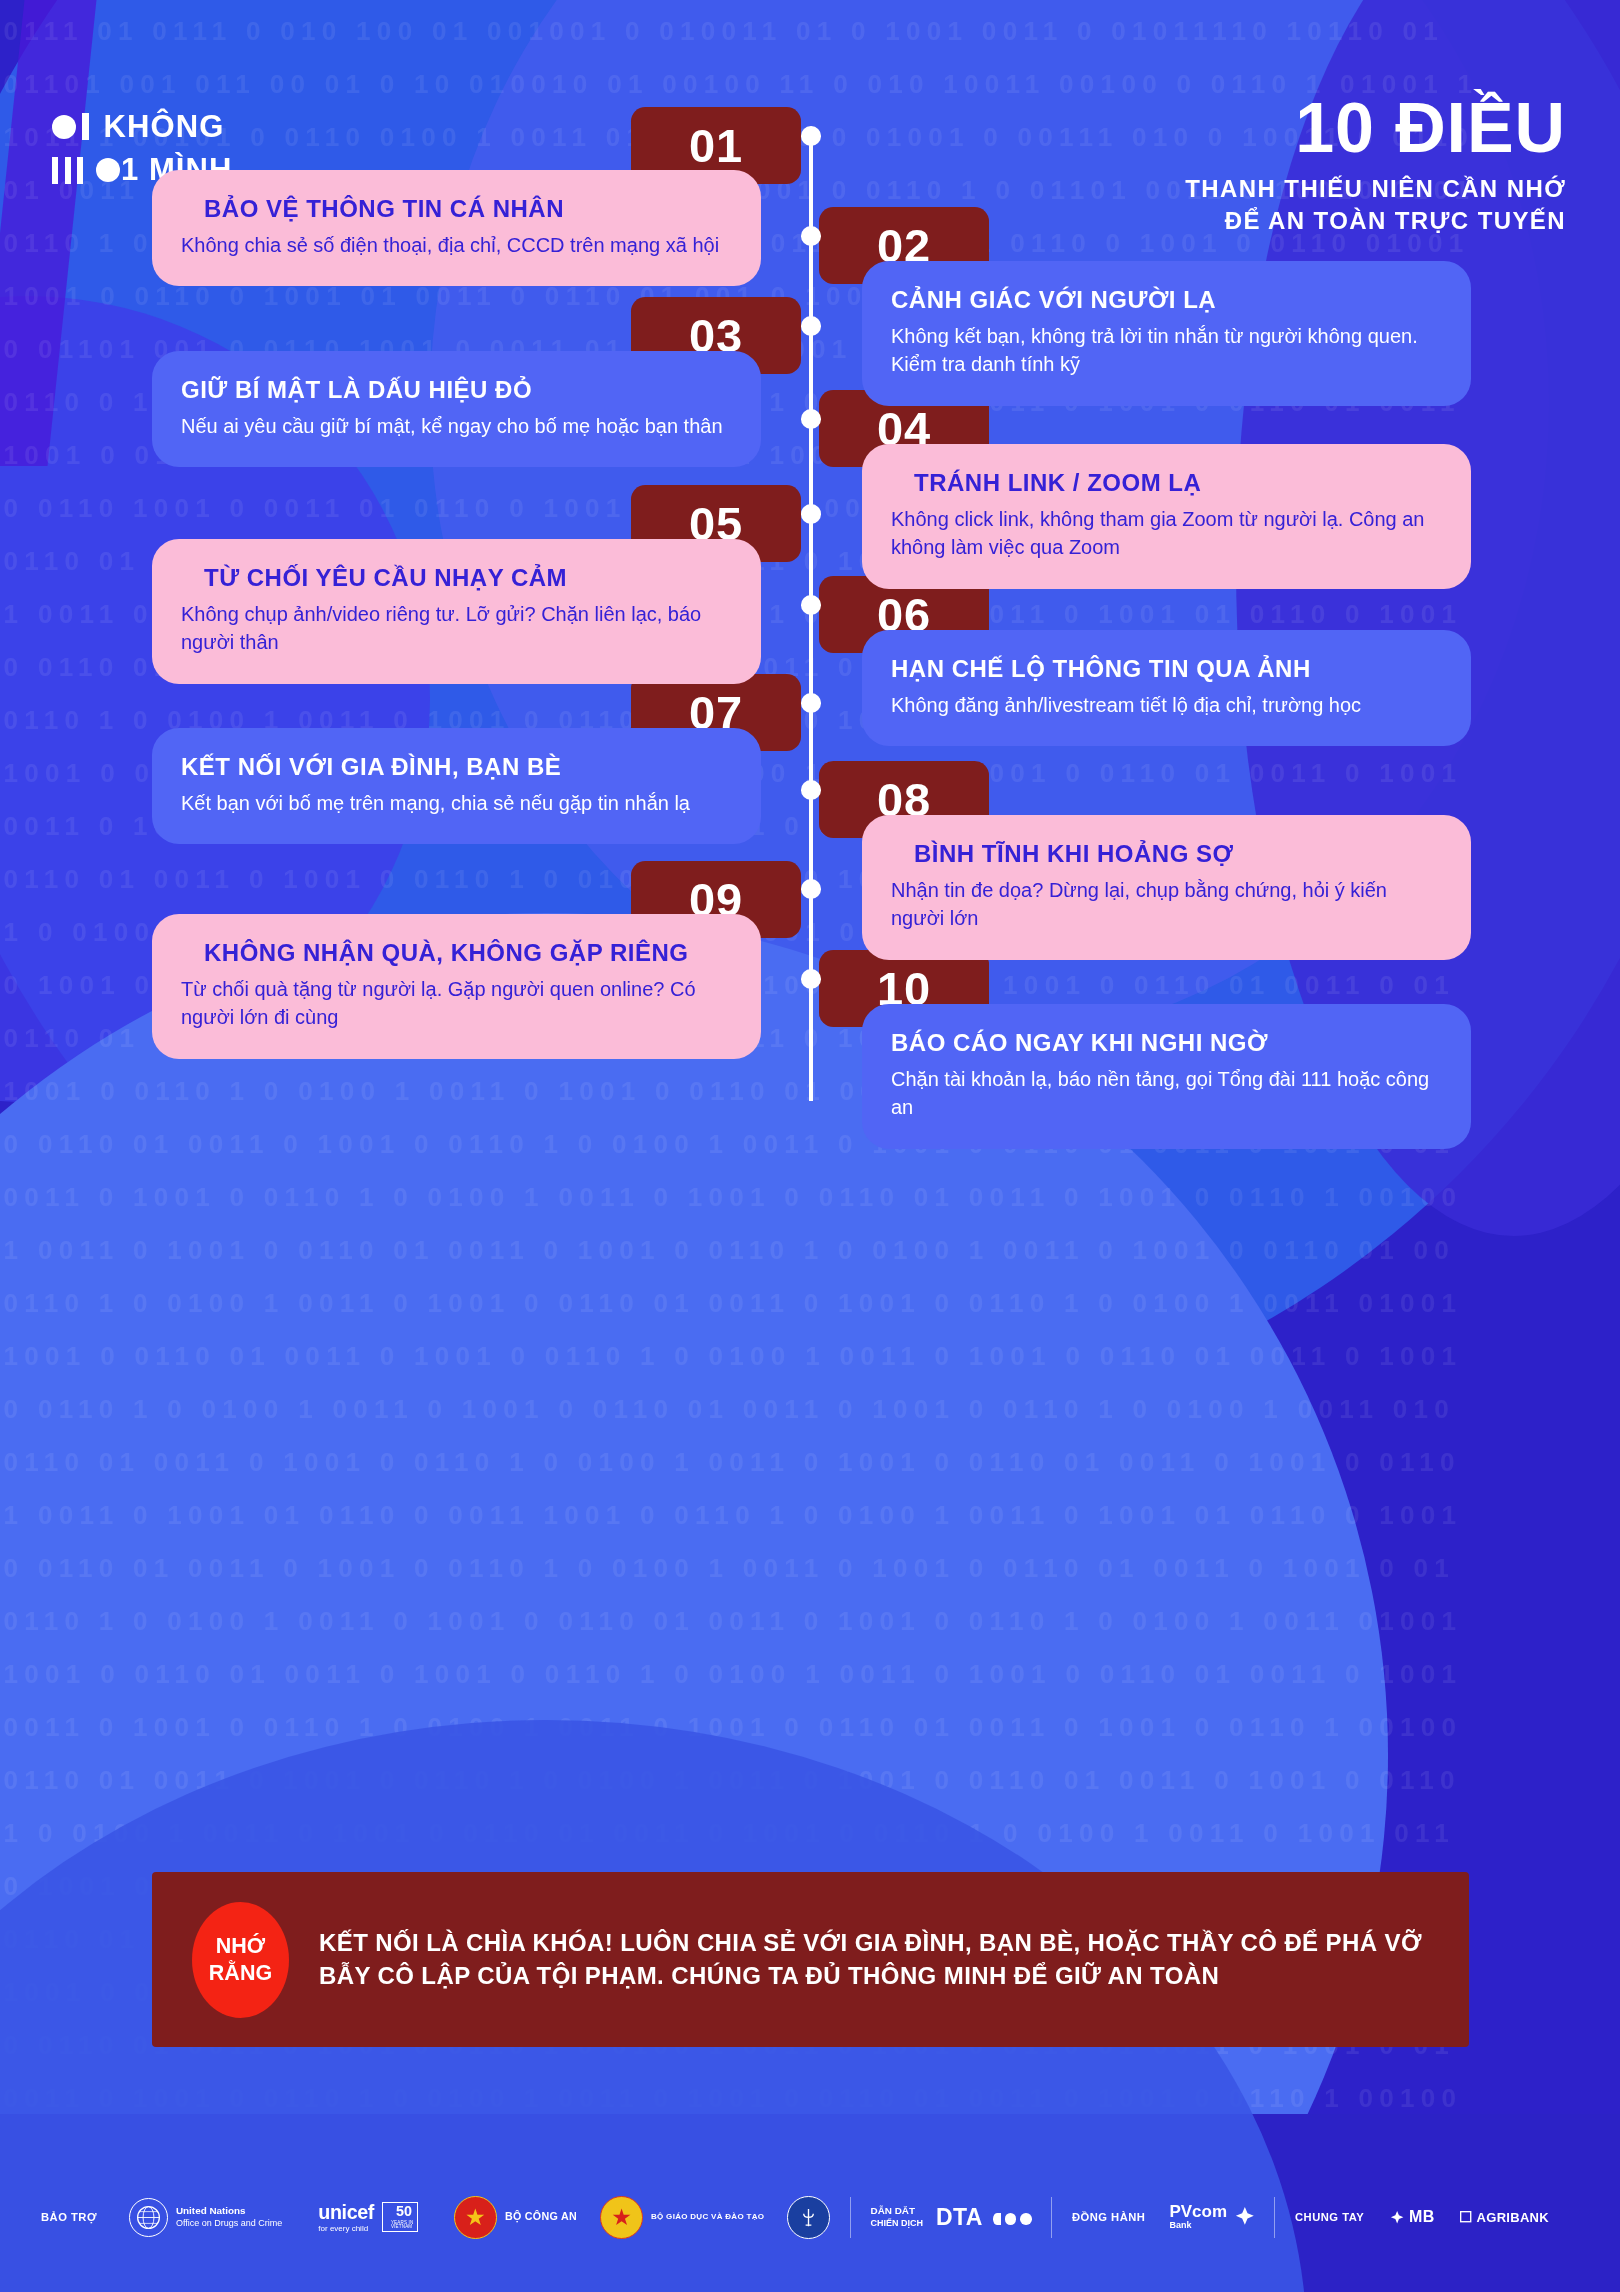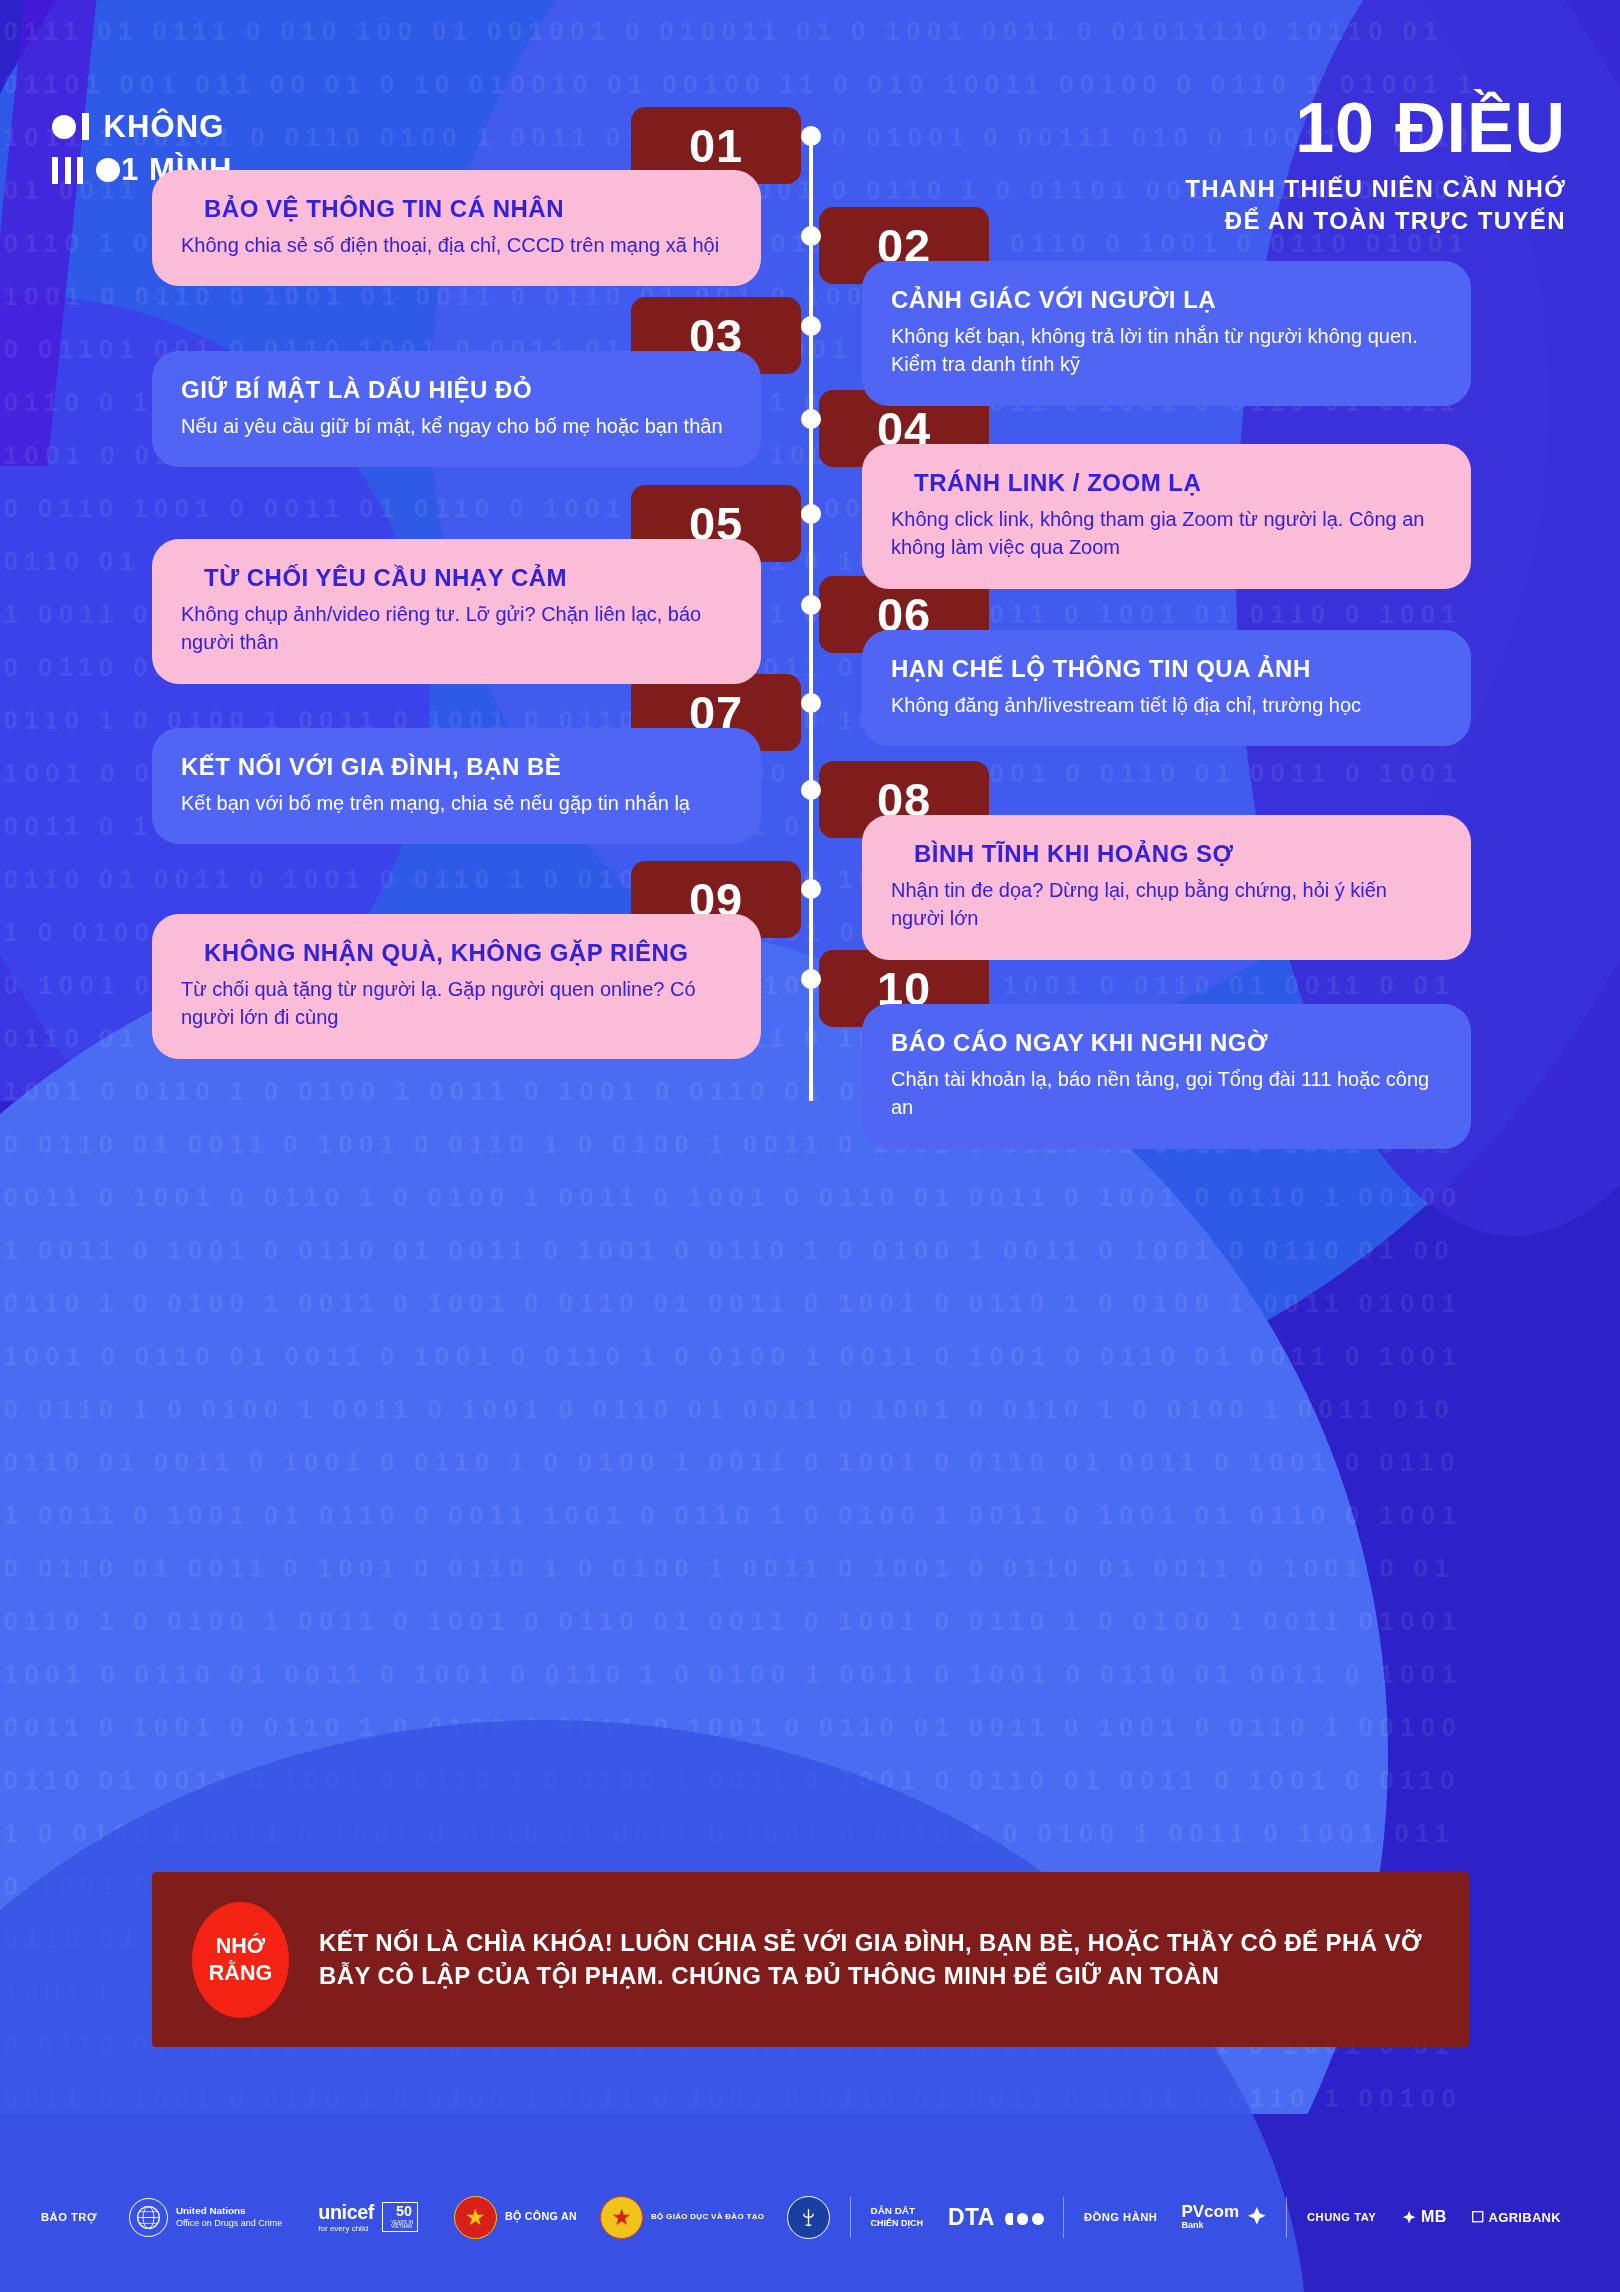--- a/index.html
+++ b/index.html
@@ -337,21 +337,21 @@
     </span>
   </div>
 
   <div class="f-sep"></div>
 
   <div class="f-item">
     <span class="f-cap">
       <span>DẪN DẮT</span>
       <small style="font-weight:700">CHIẾN DỊCH</small>
     </span>
-    <span class="dta" style="margin-left:17px">
+    <span class="dta" style="margin-left:5px">
       <span>DTA</span>
       <span class="dta-dots">
           <i class="half"></i>
           <i></i>
           <i></i>
         </span>
     </span>
   </div>
 
   <div class="f-sep"></div>

